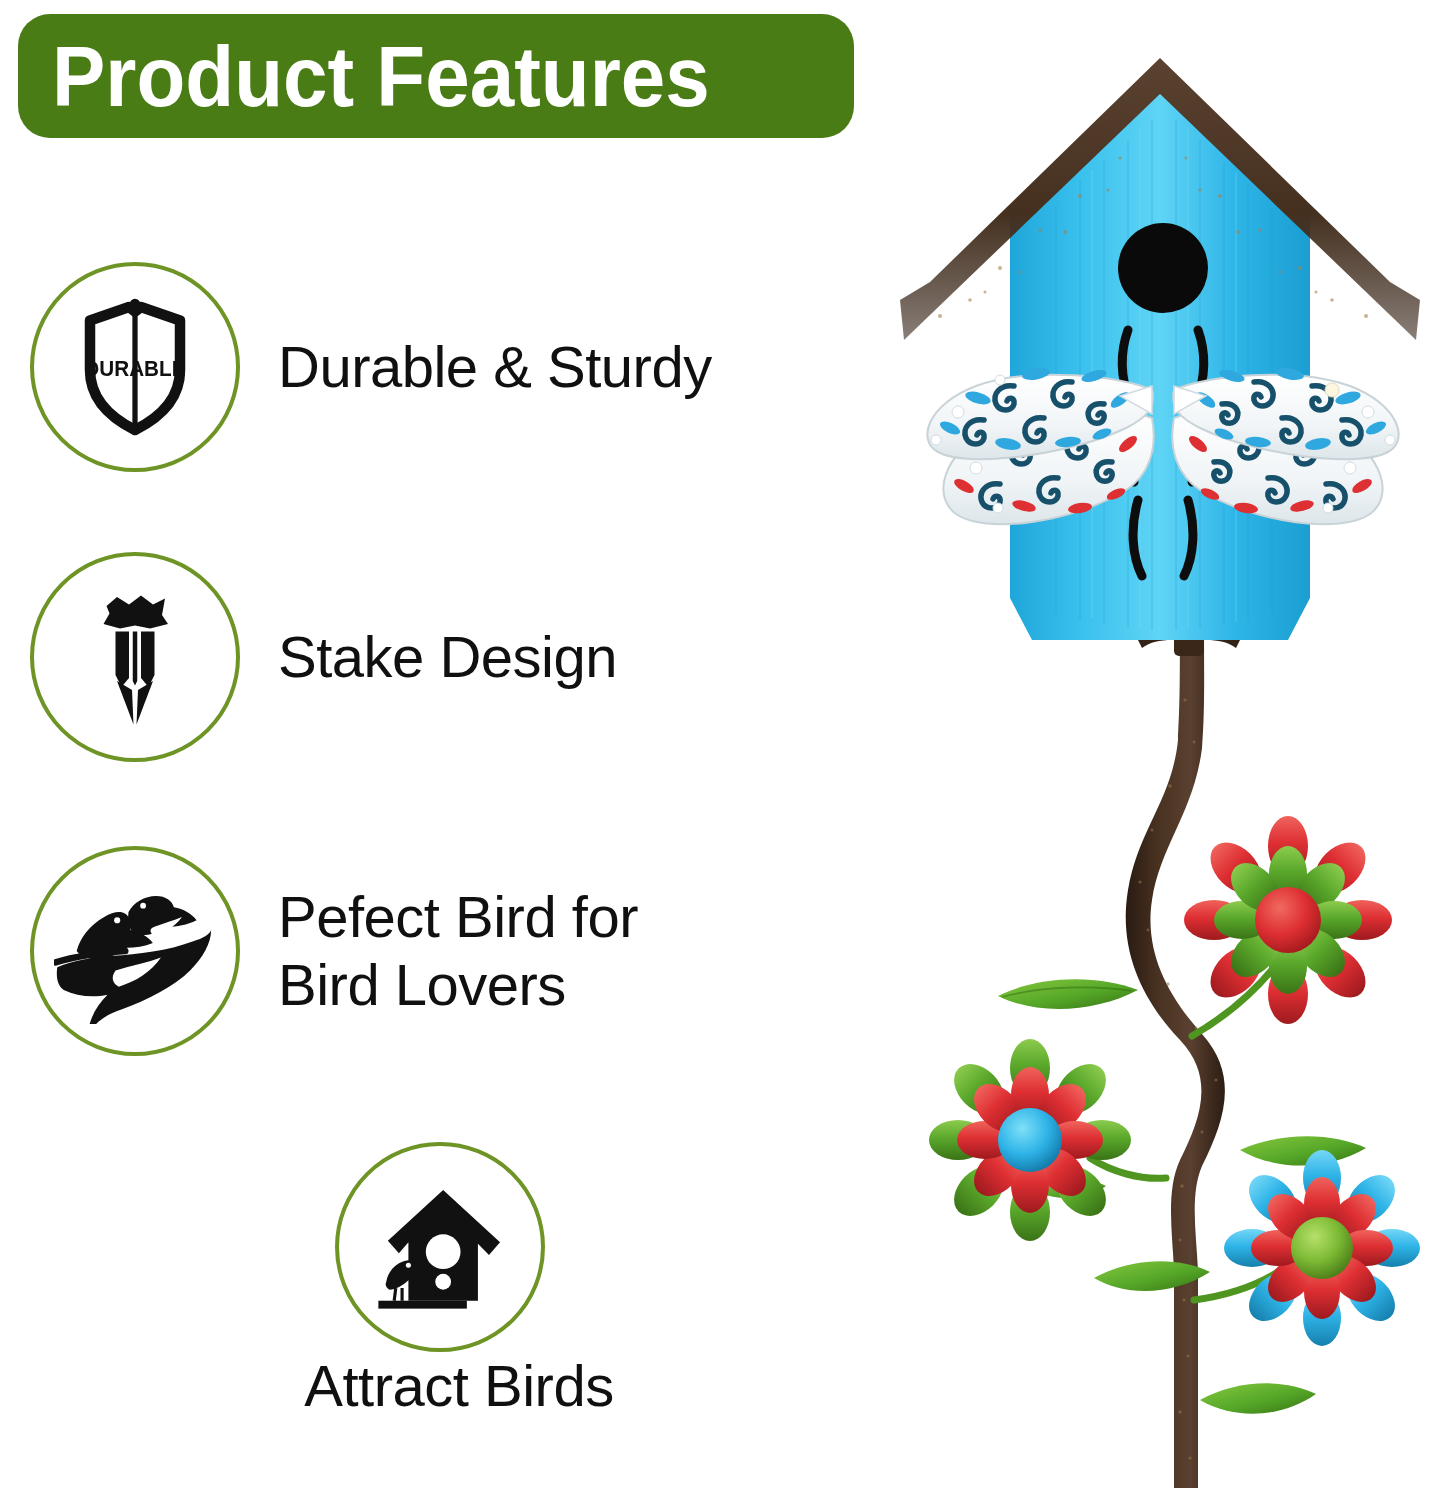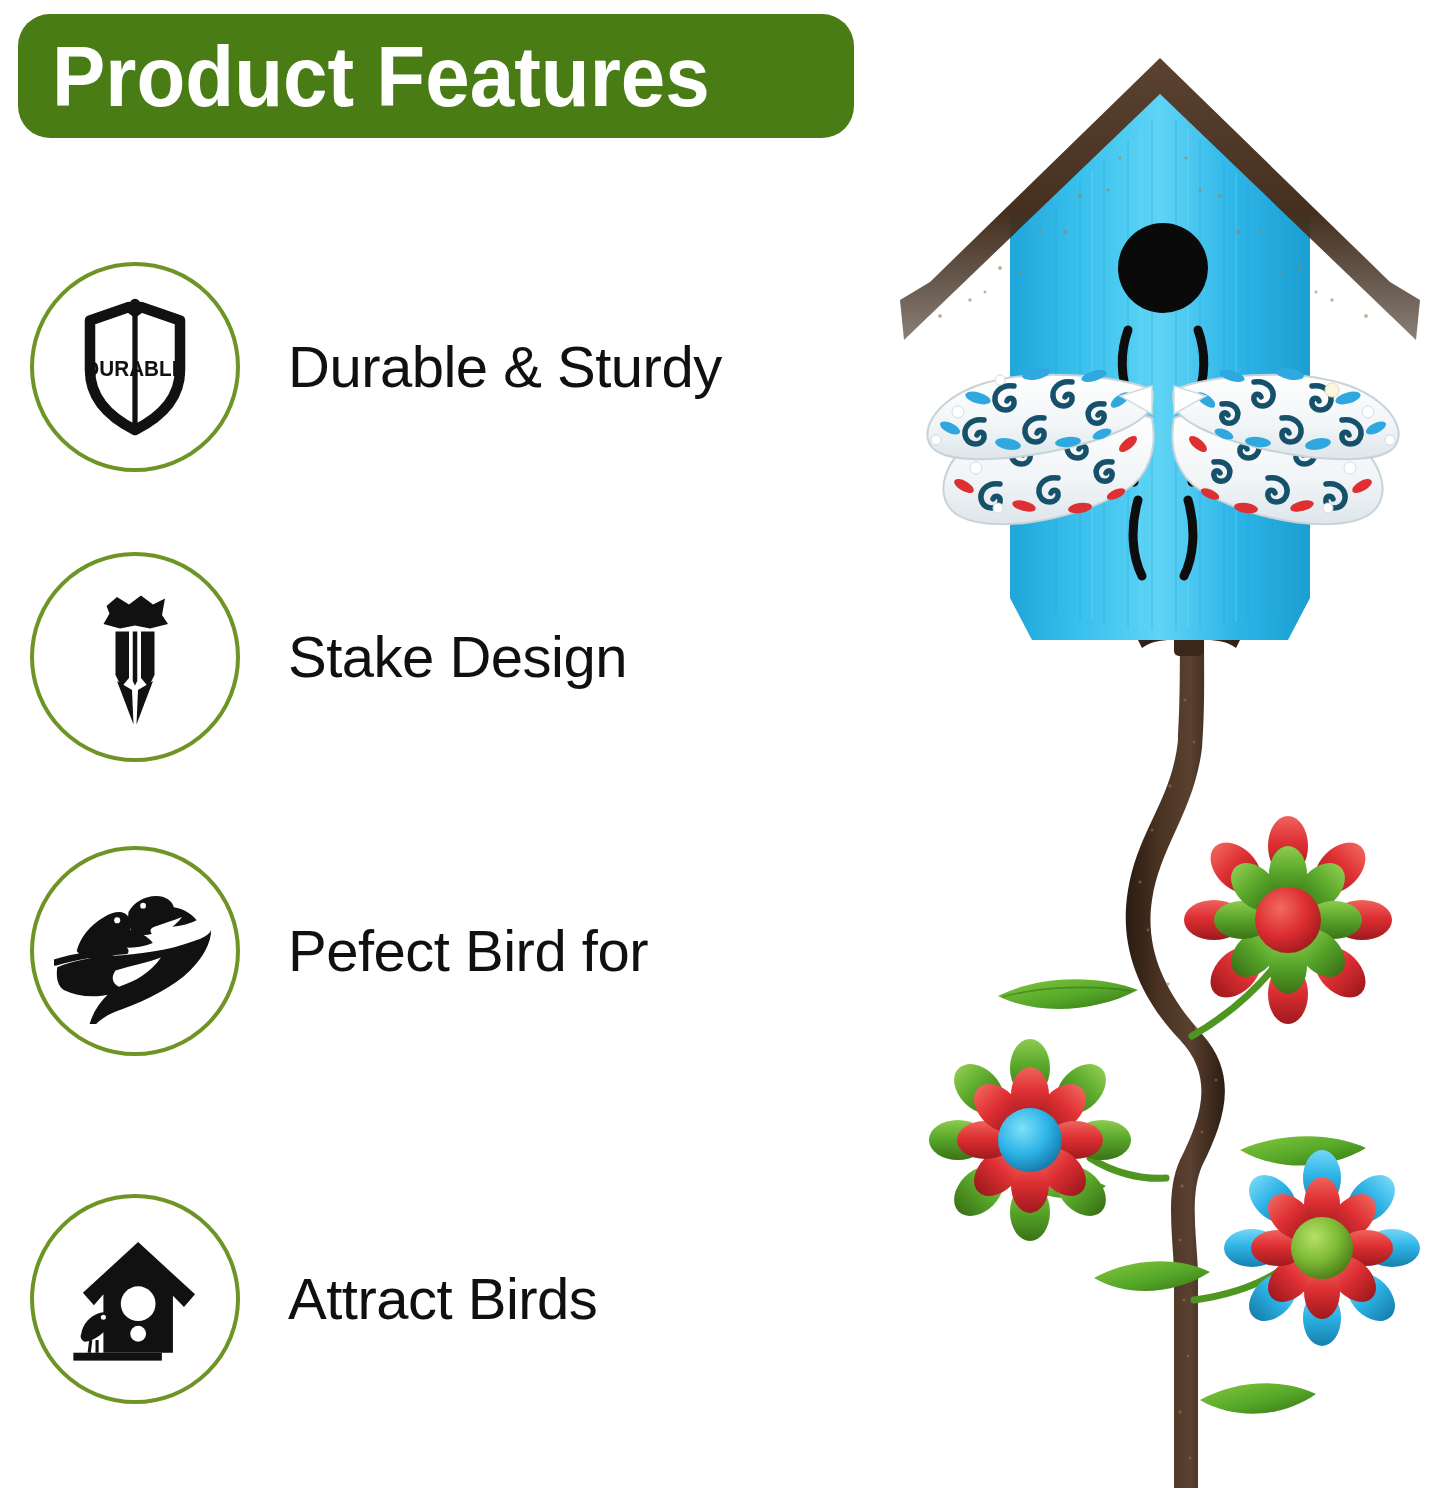--- a/index.html
+++ b/index.html
@@ -63,33 +63,33 @@
     border-radius: 50%;
     border: 4px solid #6d9424;
     background: #ffffff;
     display: flex;
     align-items: center;
     justify-content: center;
     box-sizing: border-box;
   }
   .feature-icon-circle svg { display: block; }
   .feature-label {
-    margin-left: 48px;
+    margin-left: 38px;
     font-size: 58px;
     color: #101010;
     line-height: 1.18;
     font-weight: normal;
     letter-spacing: -0.5px;
   }
   .feature-label .line { display: block; }
 
   .row-1 { top: 262px; }
   .row-2 { top: 552px; }
   .row-3 { top: 846px; }
-  .row-4 { top: 1194px; }
+  .row-4 { top: 1142px; flex-direction: column; }
 
   
   .product-photo {
     position: absolute;
     left: 880px;
     top: 0;
     width: 560px;
     height: 1488px;
   }
   .product-photo svg { display: block; }
@@ -164,20 +164,21 @@
                    C64 39 57 41 51 40 C47 39 45 33 46 26 Z" fill="#111111"></path>
           <circle cx="55" cy="22" r="1.8" fill="#ffffff"></circle>
           <path d="M62 35 C68 33 74 31 79 29 C74 36 67 39 61 40 C59 38 59 36 62 35 Z" fill="#ffffff"></path>
 
           <path d="M1 57 C14 53 30 51 44 50" stroke="#111111" stroke-width="4" fill="none" stroke-linecap="round"></path>
         </svg>
       </span>
     </div>
     <div class="feature-label">
       <span class="line">Pefect Bird for</span>
+      <span class="line">Bird Lovers</span>
     </div>
   </div>
 
   <div class="feature-row row-4">
     <div class="feature-icon-circle">
       <span>
         <svg width="158" height="158" viewBox="0 0 100 100">
 
           <path d="M52 14 L88 47 L81 55 L74 48 L74 84 L30 84 L30 47 L24 54 L17 46 Z" fill="#111111"></path>
 

